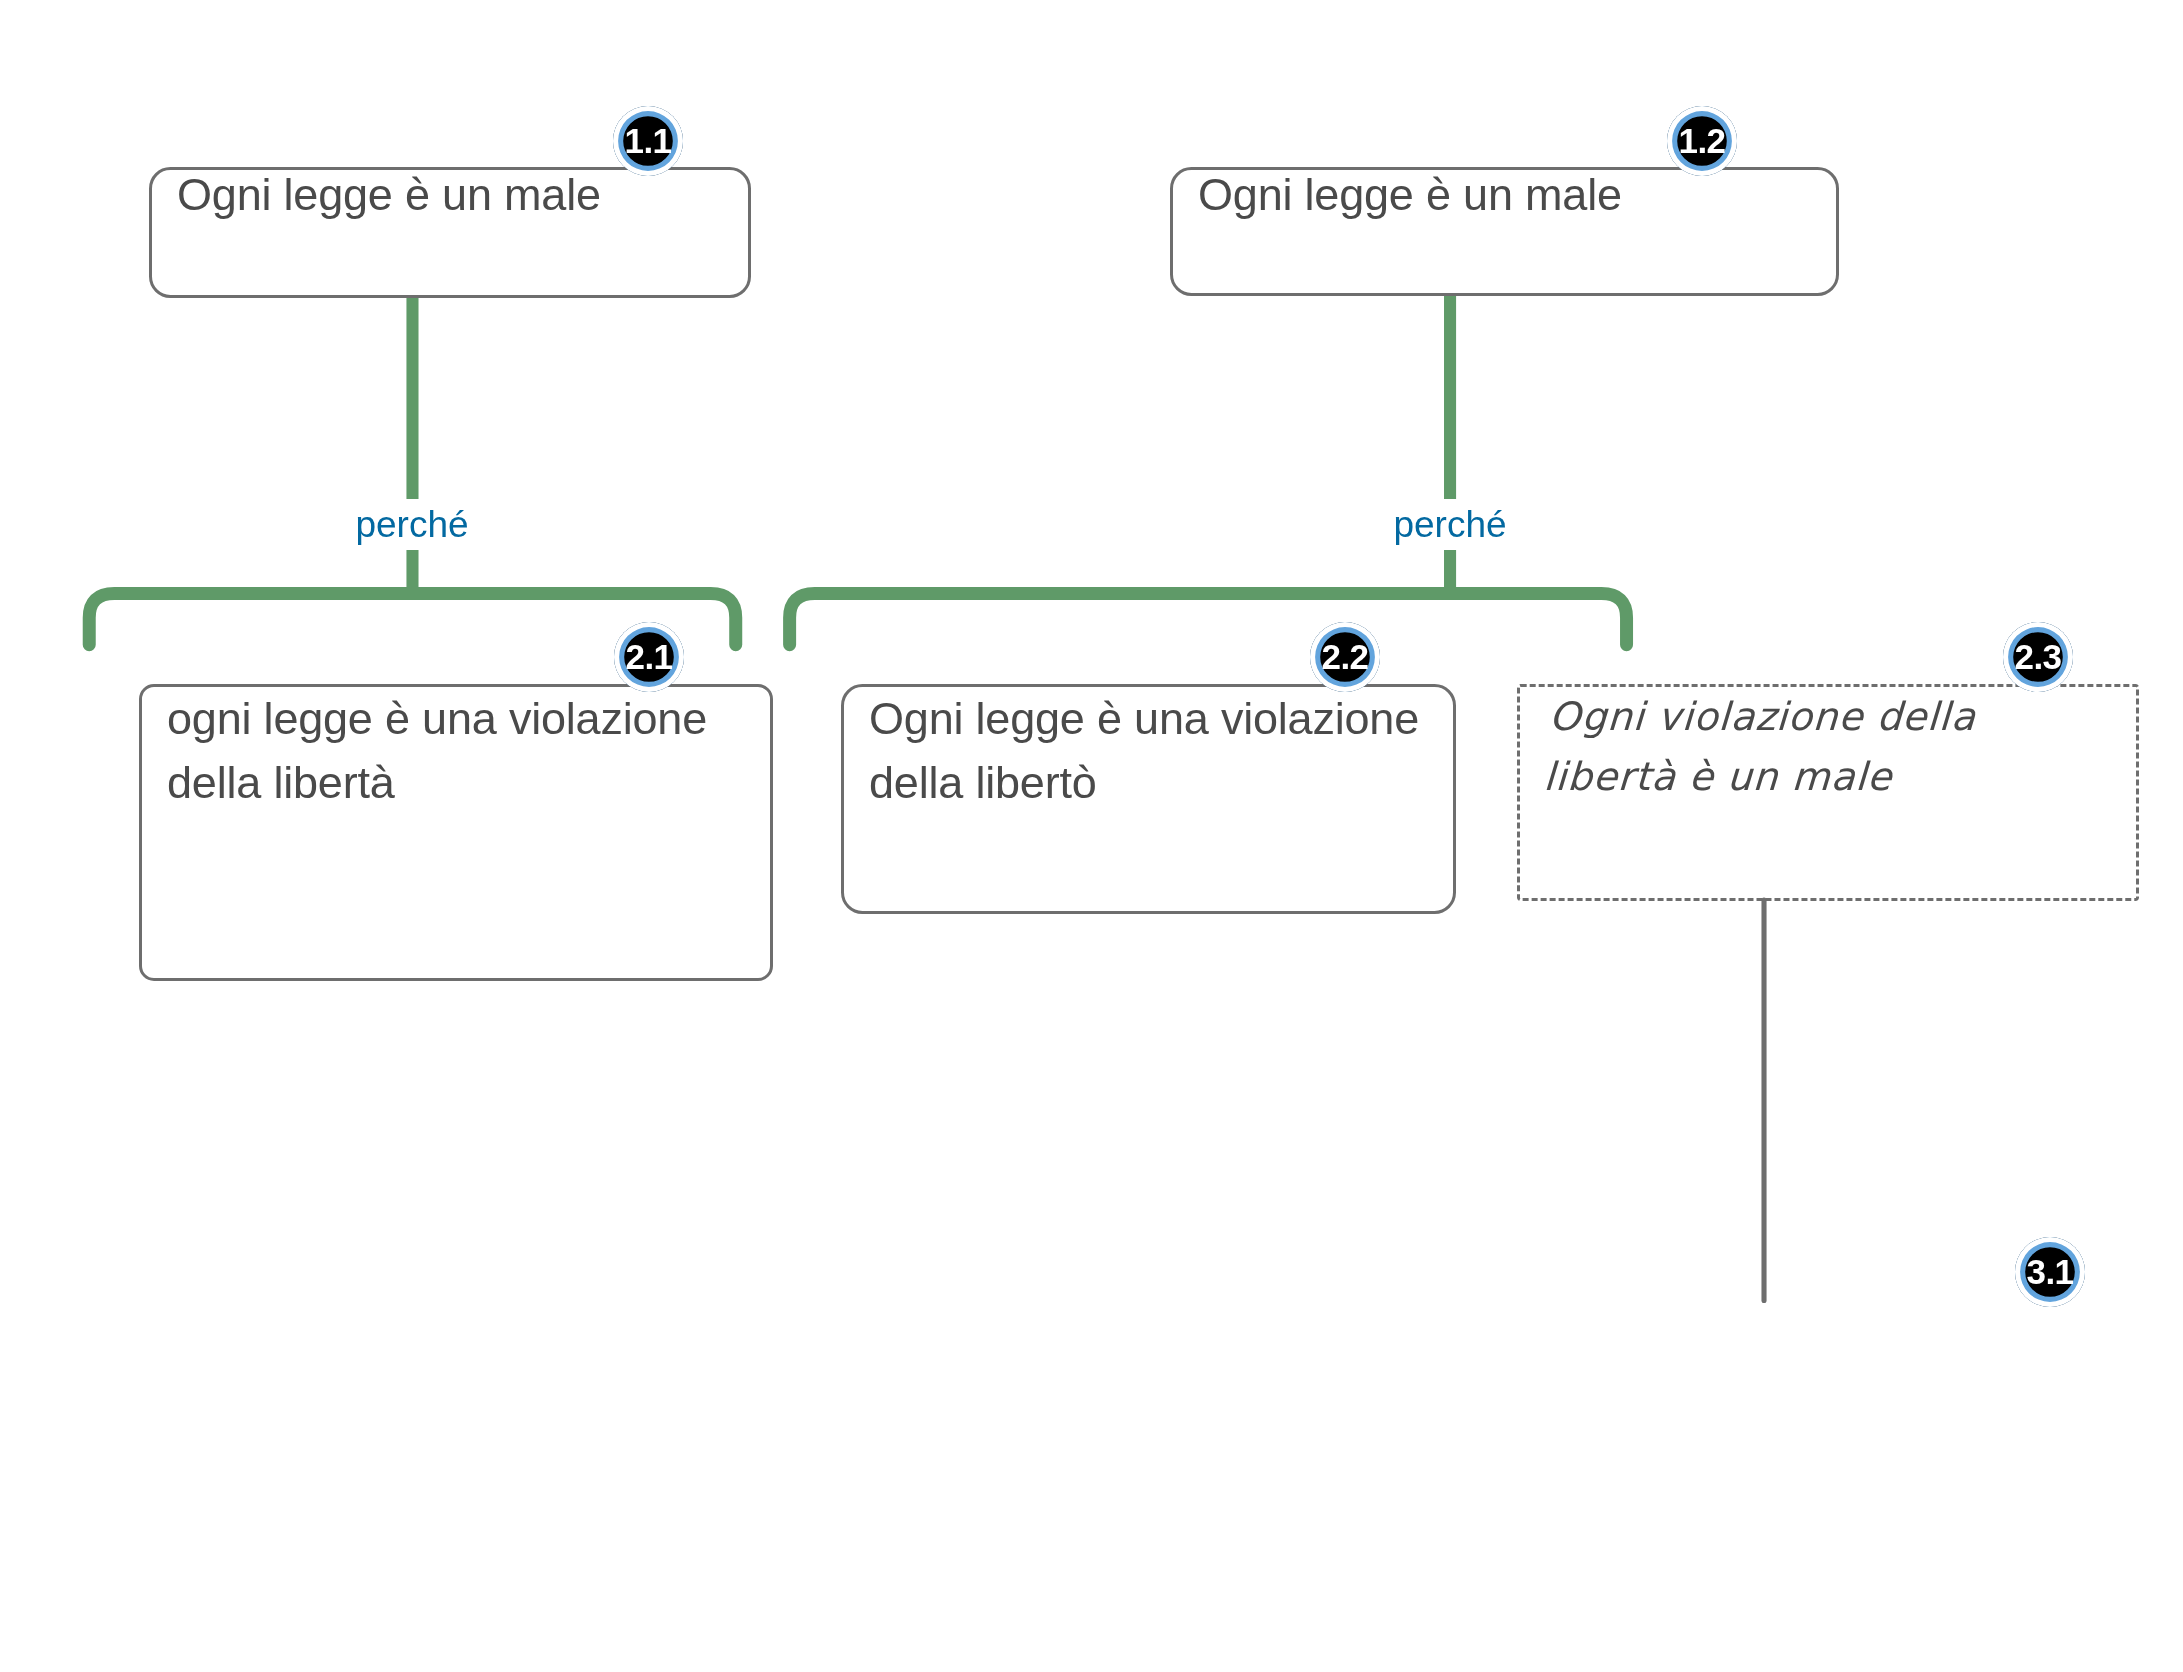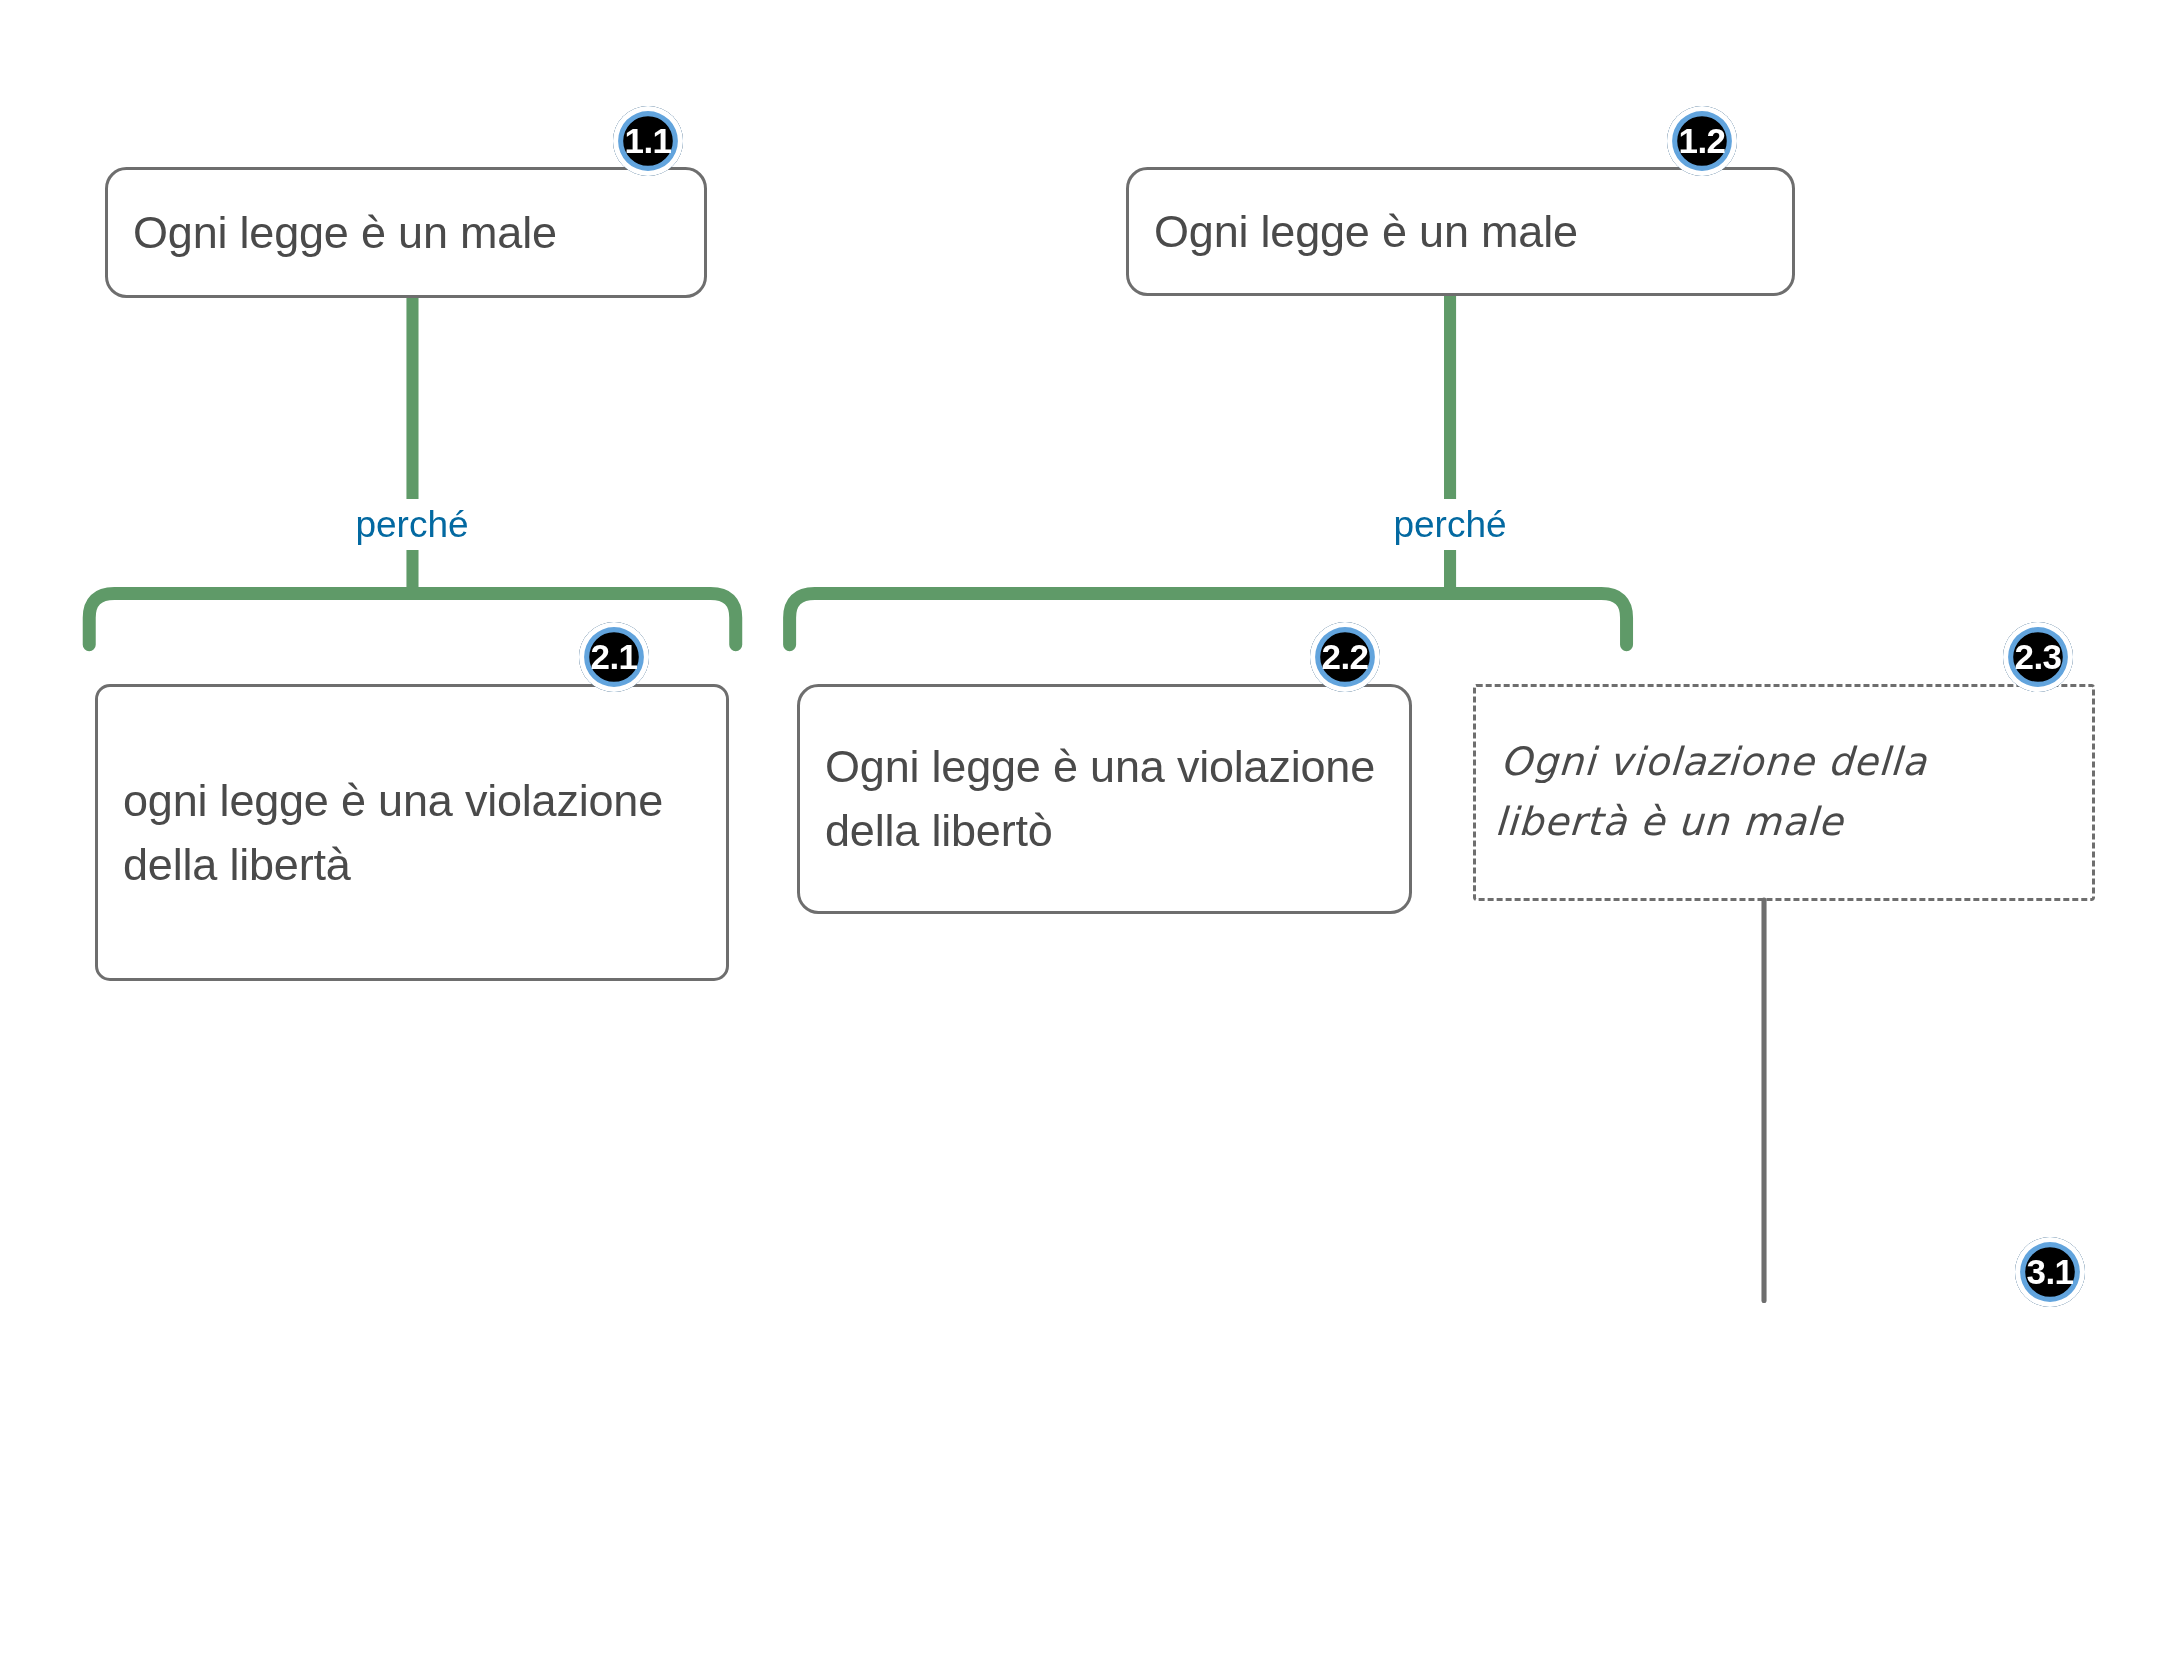--- a/index.html
+++ b/index.html
@@ -12,21 +12,21 @@
   #links{position:absolute;left:0;top:0;width:2183px;height:1672px;}
 
   
   .node{
     position:absolute;
     box-sizing:border-box;
     background:#ffffff;
     border:3.7px solid #6e6e6e;
     border-radius:21.4px;
     display:flex;
-    align-items:center;
+    margin-left:44px;
   }
   .node .txt{
     color:#4a4a4a;
     font-size:45px;
     line-height:1.42;
     padding:0 25px;
     width:100%;
     letter-spacing:-0.2px;
   }
   .node.single .txt{line-height:1.1;}
@@ -110,21 +110,21 @@
   </div>
   <div class="badge" style="left:1667px; top:106px;">1.2</div>
 
   <div class="edge-label" style="left:412px; top:499px;">perché</div>
 
   <div class="edge-label" style="left:1450px; top:499px;">perché</div>
 
   <div class="node" style="left:95px; top:684px; width:634px; height:297px;border-radius:15px;">
     <div class="txt">ogni legge è una violazione della libertà</div>
   </div>
-  <div class="badge" style="left:579px; top:622px;">2.1</div>
+  <div class="badge" style="left:614px; top:622px;">2.1</div>
 
   <div class="node" style="left:797px; top:684px; width:615px; height:230px;">
     <div class="txt">Ogni legge è una violazione della libertò</div>
   </div>
   <div class="badge" style="left:1310px; top:622px;">2.2</div>
 
   <div class="node dashed" style="left:1473px; top:684px; width:622px; height:217px;">
     <div class="txt">Ogni violazione della libertà è un male</div>
   </div>
   <div class="badge" style="left:2003px; top:622px;">2.3</div>

